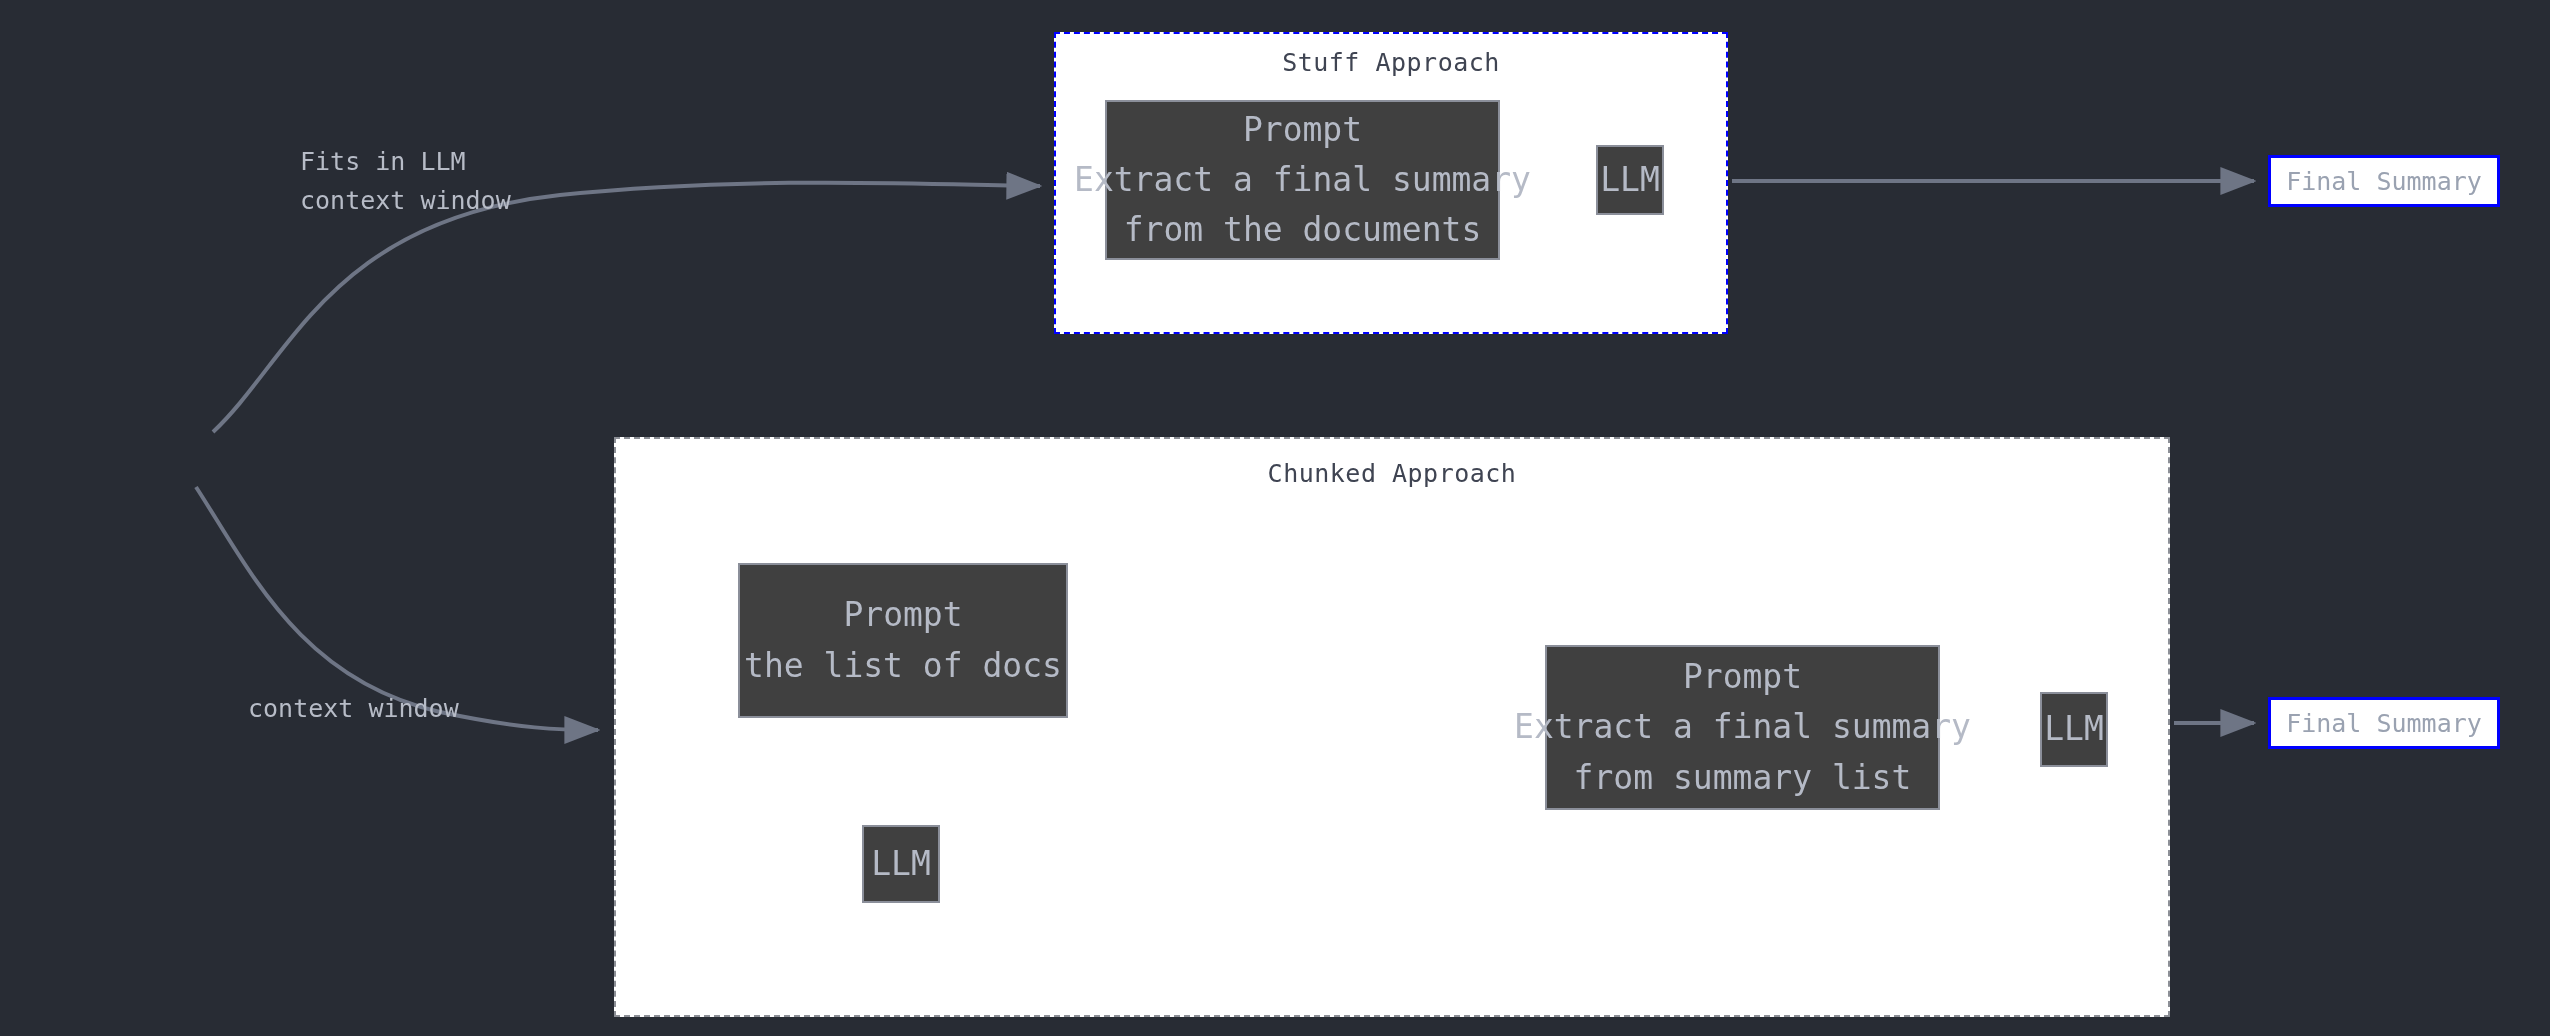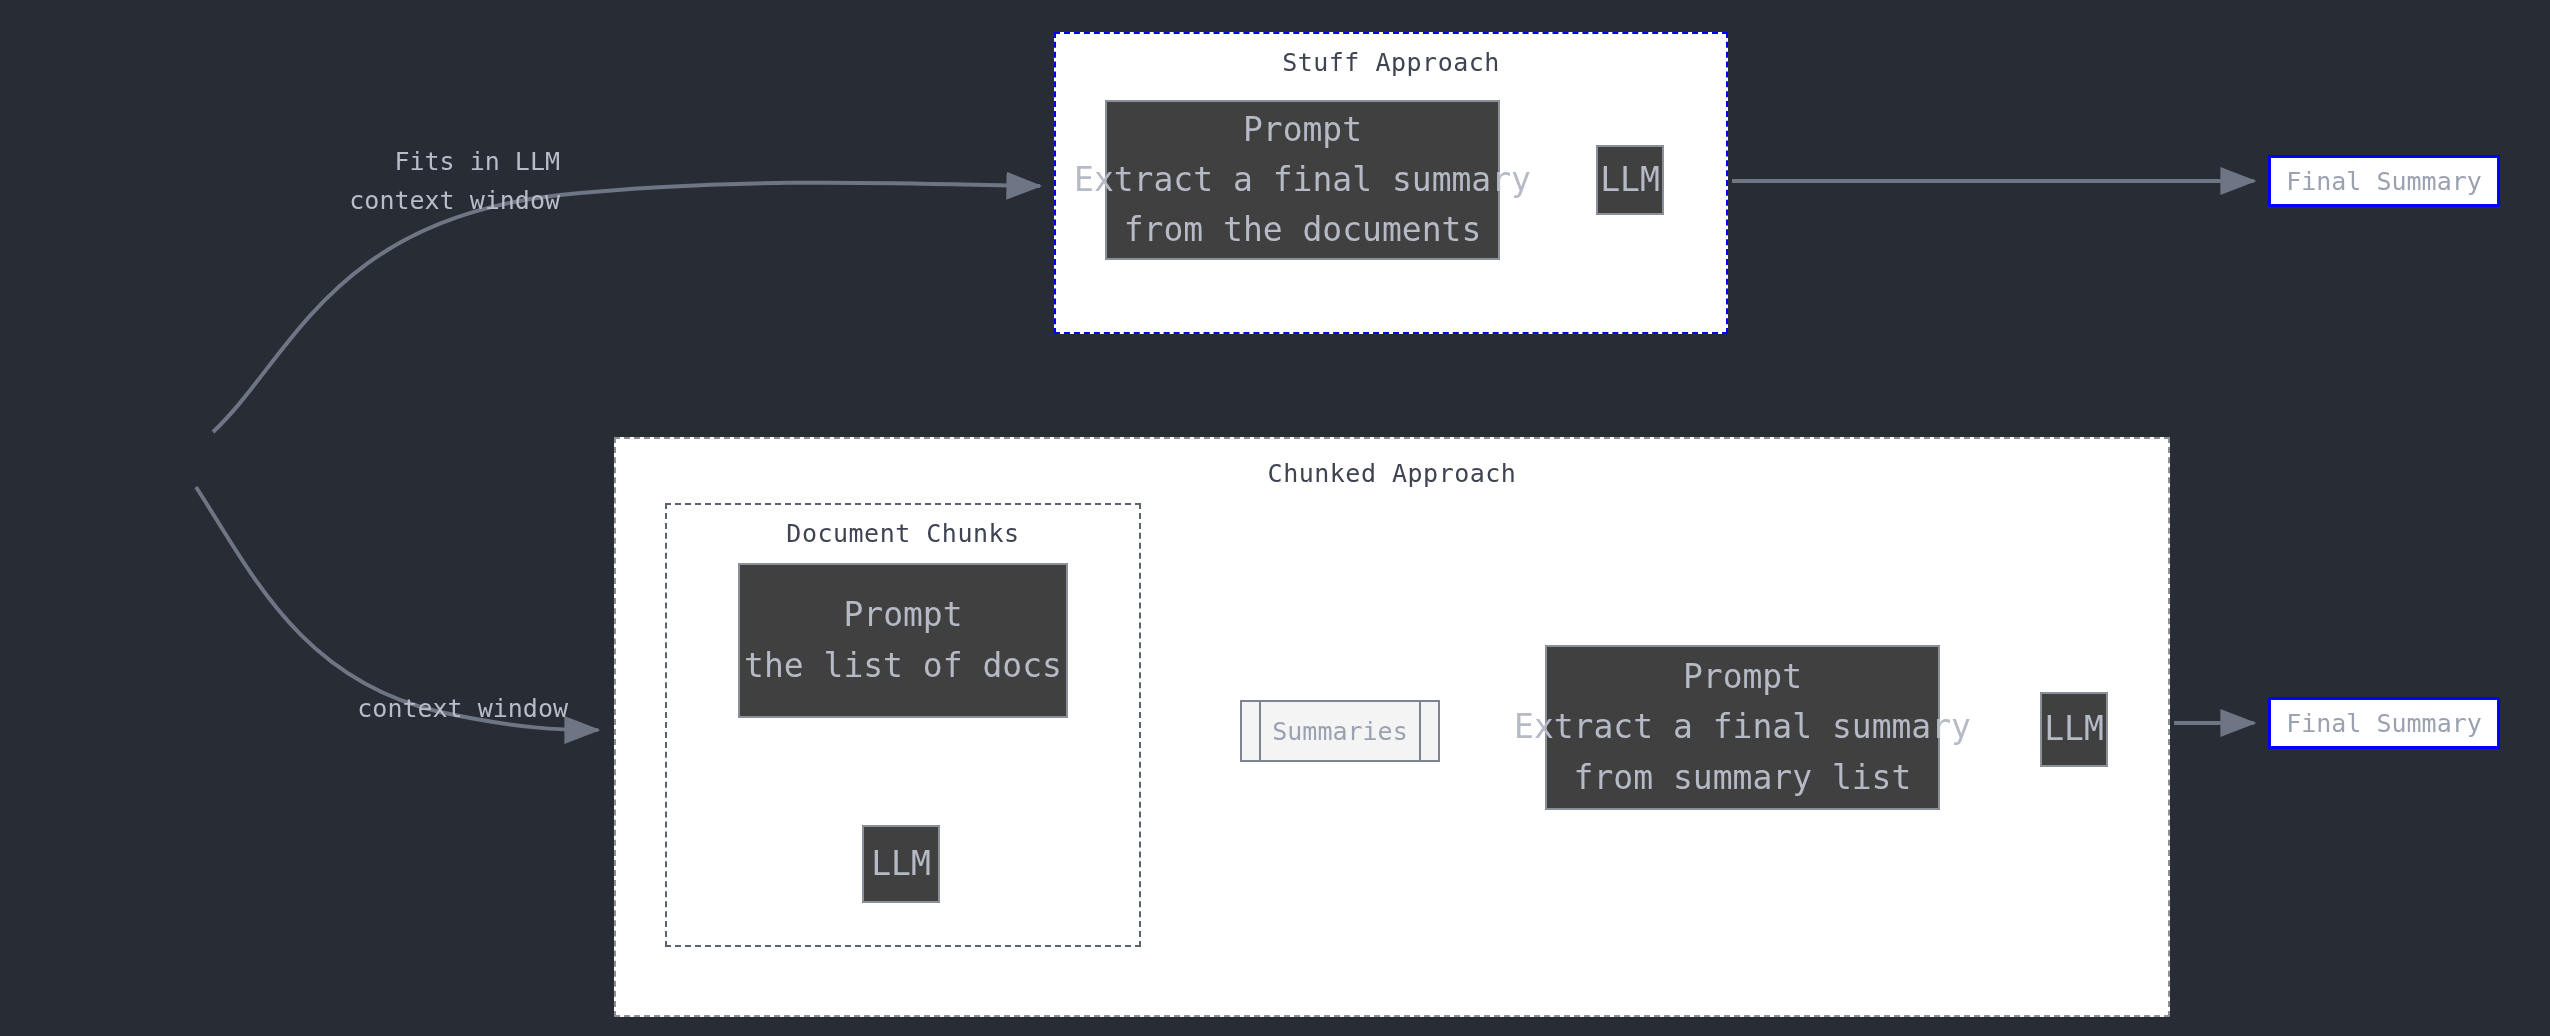--- a/index.html
+++ b/index.html
@@ -131,21 +131,21 @@
   }
   .node-sub::before { left: 17px; }
   .node-sub::after  { right: 17px; }
 
   
   .edge-label {
     position: absolute;
     color: #b7bcc7;
     font-size: 25px;
     line-height: 1.55;
-    text-align: right;
+    text-align: left;
     white-space: nowrap;
   }
   .edge-label .line { display: block; }
 
   
   #n-documents   { left: 38px;   top: 425px; width: 175px; height: 62px; }
   #n-prompt-stuff{ left: 1105px; top: 100px; width: 395px; height: 160px; }
   #n-llm-stuff   { left: 1596px; top: 145px; width: 68px;  height: 70px; }
   #n-final-top   { left: 2268px; top: 155px; width: 232px; height: 52px; }
 
@@ -188,23 +188,20 @@
   </svg>
 
   <div class="subgraph" id="sg-stuff">
     <div class="subgraph-title">Stuff Approach</div>
   </div>
 
   <div class="subgraph" id="sg-chunked">
     <div class="subgraph-title">Chunked Approach</div>
   </div>
 
-  <div class="subgraph" id="sg-chunks">
-    <div class="subgraph-title">Document Chunks</div>
-  </div>
 
 
   <div class="node node-dark" id="n-prompt-stuff">
     <span class="line">Prompt</span>
     <span class="line">Extract a final summary</span>
     <span class="line">from the documents</span>
   </div>
 
   <div class="node node-dark" id="n-llm-stuff">
     <span class="line">LLM</span>
@@ -216,23 +213,20 @@
 
   <div class="node node-dark" id="n-prompt-chunk">
     <span class="line">Prompt</span>
     <span class="line">the list of docs</span>
   </div>
 
   <div class="node node-dark" id="n-llm-chunk">
     <span class="line">LLM</span>
   </div>
 
-  <div class="node node-sub" id="n-summaries">
-    <span class="line">Summaries</span>
-  </div>
 
   <div class="node node-dark" id="n-prompt-final">
     <span class="line">Prompt</span>
     <span class="line">Extract a final summary</span>
     <span class="line">from summary list</span>
   </div>
 
   <div class="node node-dark" id="n-llm-chunked">
     <span class="line">LLM</span>
   </div>

